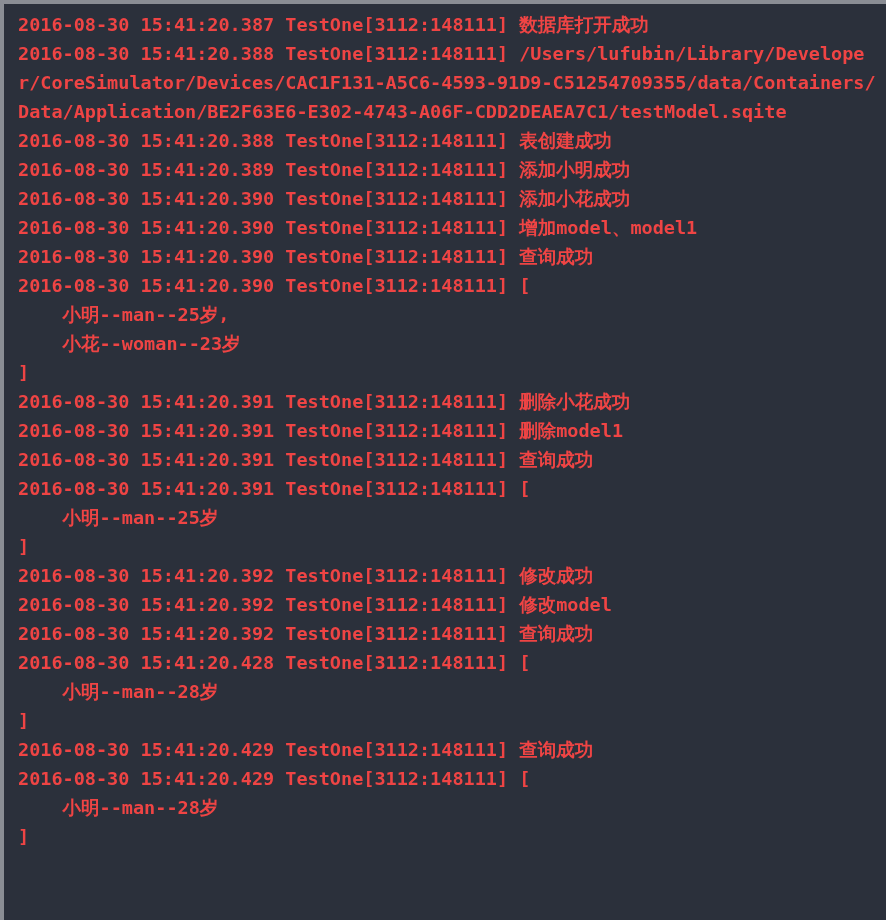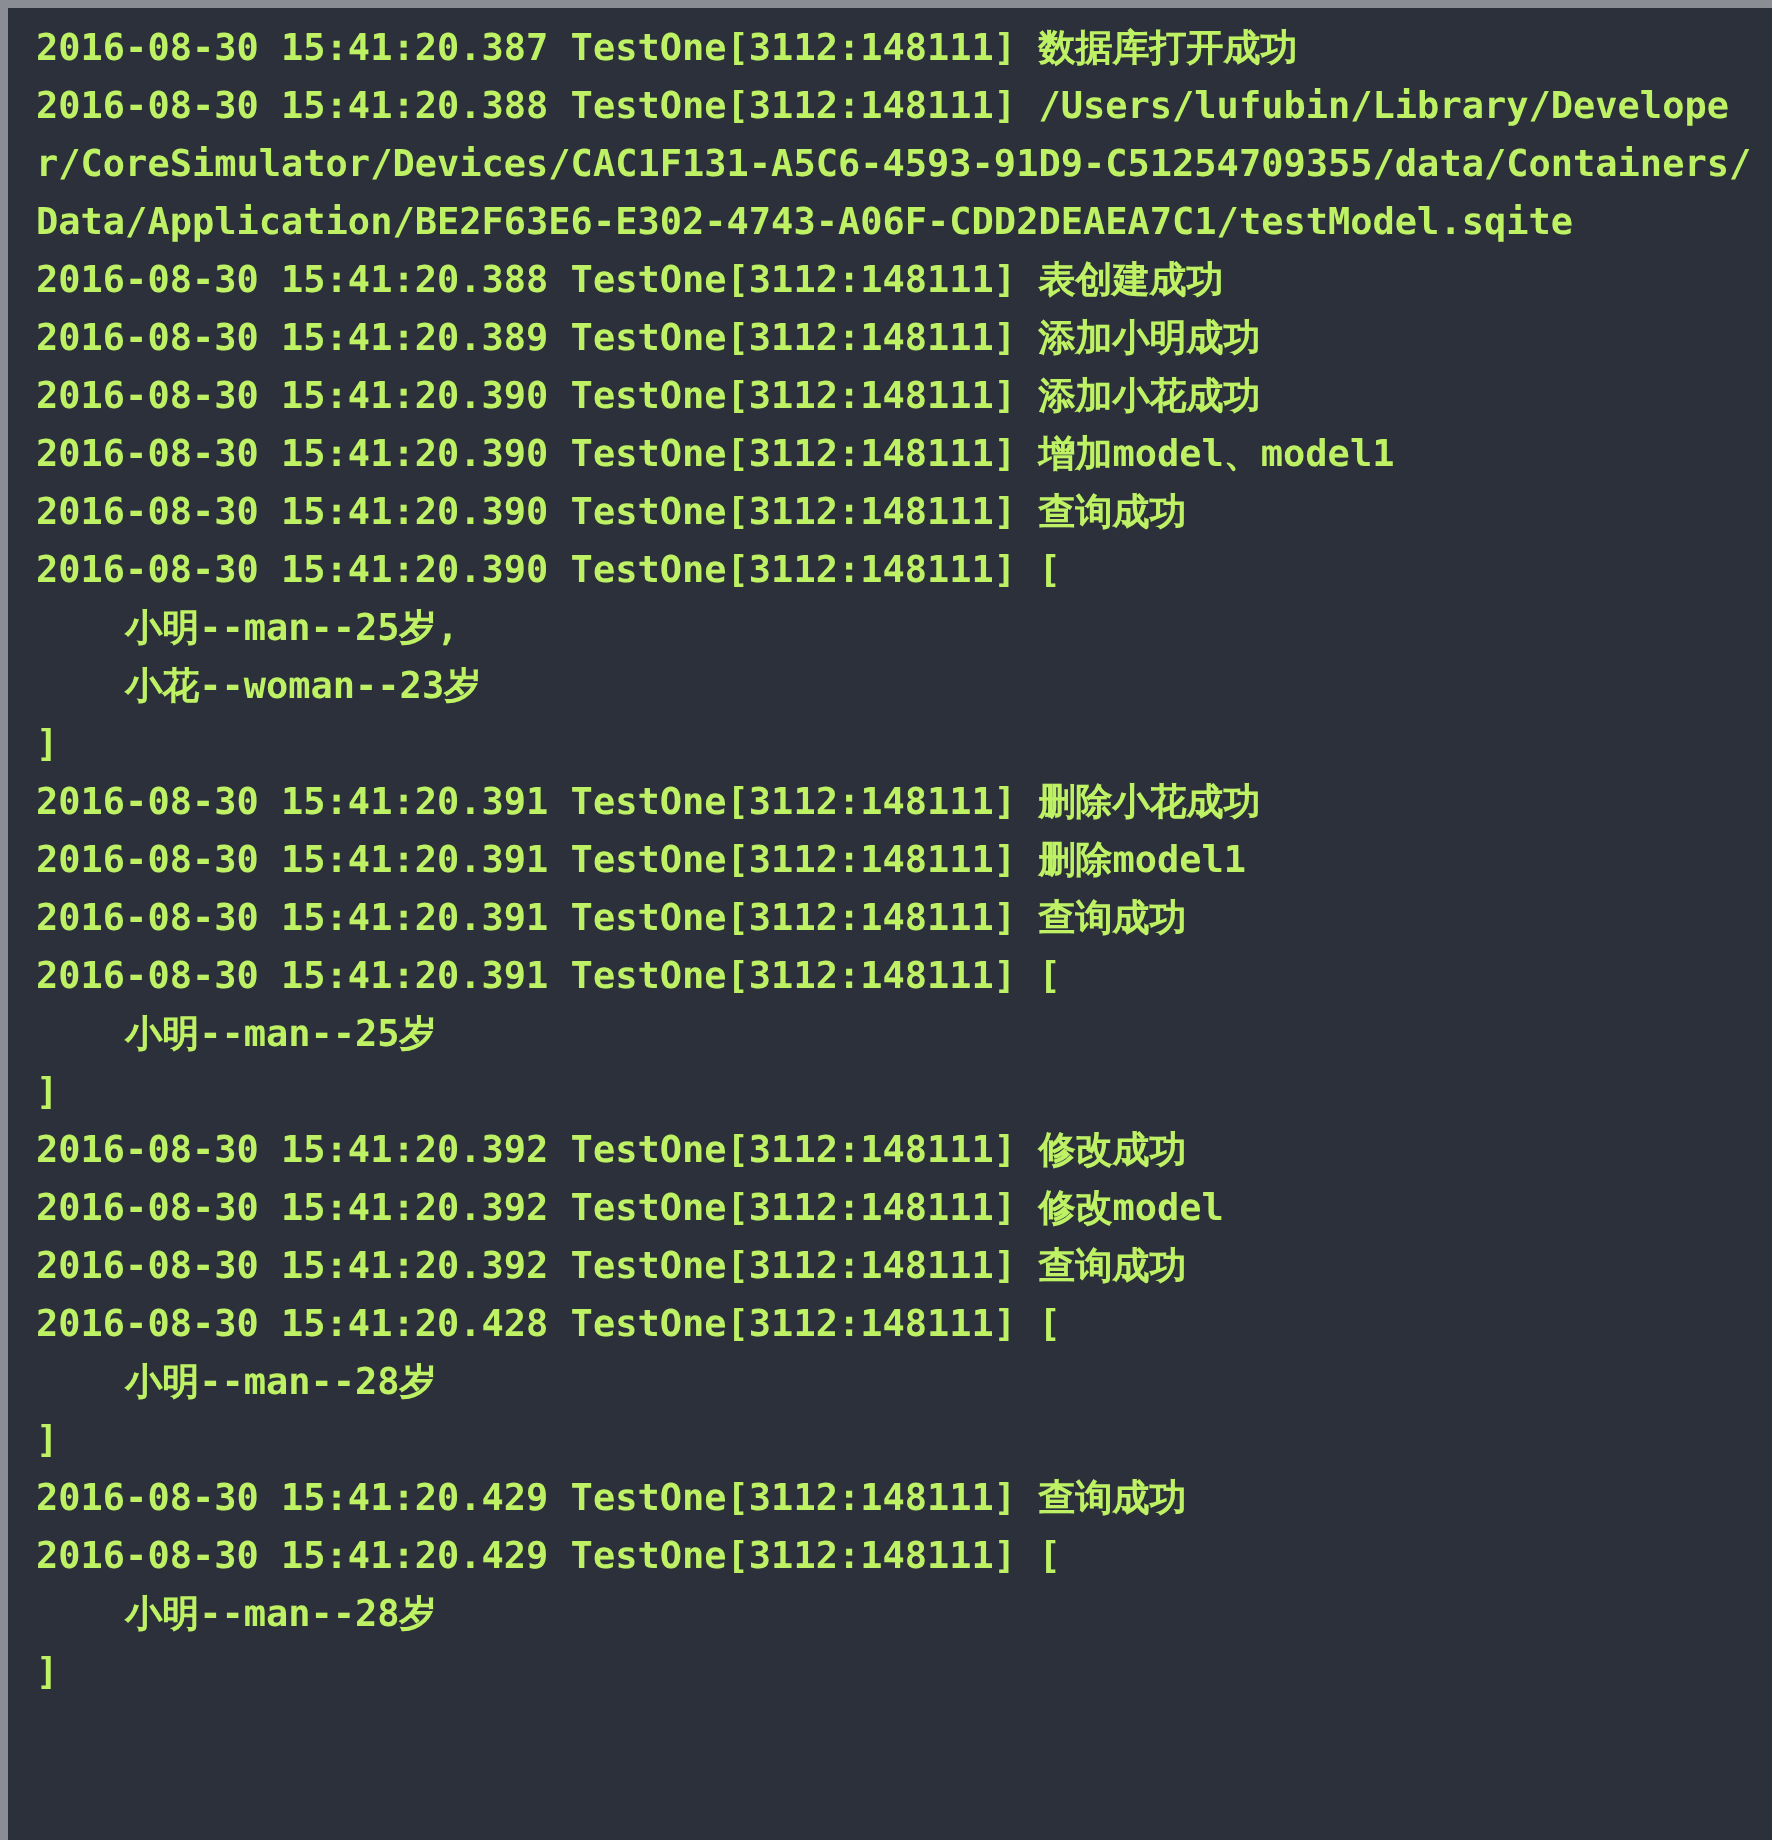--- a/index.html
+++ b/index.html
@@ -10,21 +10,21 @@
     overflow:hidden;
     box-sizing:border-box;
     border-top:4px solid #8a8d94;
     border-left:4px solid #8a8d94;
   }
   .console{
     font-family:"Menlo","Consolas","DejaVu Sans Mono",monospace;
     font-size:18.5px;
     line-height:29px;
     font-weight:700;
-    color:#bef264;
+    color:#ef4444;
     white-space:pre-wrap;
     word-break:break-all;
     padding:6px 8px 0 14px;
   }
   .log-line{display:block;}
 </style>
 </head>
 <body>
 
 <div class="console" id="console"><span class="log-line">2016-08-30 15:41:20.387 TestOne[3112:148111] 数据库打开成功</span><span class="log-line">2016-08-30 15:41:20.388 TestOne[3112:148111] /Users/lufubin/Library/Developer/CoreSimulator/Devices/CAC1F131-A5C6-4593-91D9-C51254709355/data/Containers/Data/Application/BE2F63E6-E302-4743-A06F-CDD2DEAEA7C1/testModel.sqite</span><span class="log-line">2016-08-30 15:41:20.388 TestOne[3112:148111] 表创建成功</span><span class="log-line">2016-08-30 15:41:20.389 TestOne[3112:148111] 添加小明成功</span><span class="log-line">2016-08-30 15:41:20.390 TestOne[3112:148111] 添加小花成功</span><span class="log-line">2016-08-30 15:41:20.390 TestOne[3112:148111] 增加model、model1</span><span class="log-line">2016-08-30 15:41:20.390 TestOne[3112:148111] 查询成功</span><span class="log-line">2016-08-30 15:41:20.390 TestOne[3112:148111] [</span><span class="log-line">    小明--man--25岁,</span><span class="log-line">    小花--woman--23岁</span><span class="log-line">]</span><span class="log-line">2016-08-30 15:41:20.391 TestOne[3112:148111] 删除小花成功</span><span class="log-line">2016-08-30 15:41:20.391 TestOne[3112:148111] 删除model1</span><span class="log-line">2016-08-30 15:41:20.391 TestOne[3112:148111] 查询成功</span><span class="log-line">2016-08-30 15:41:20.391 TestOne[3112:148111] [</span><span class="log-line">    小明--man--25岁</span><span class="log-line">]</span><span class="log-line">2016-08-30 15:41:20.392 TestOne[3112:148111] 修改成功</span><span class="log-line">2016-08-30 15:41:20.392 TestOne[3112:148111] 修改model</span><span class="log-line">2016-08-30 15:41:20.392 TestOne[3112:148111] 查询成功</span><span class="log-line">2016-08-30 15:41:20.428 TestOne[3112:148111] [</span><span class="log-line">    小明--man--28岁</span><span class="log-line">]</span><span class="log-line">2016-08-30 15:41:20.429 TestOne[3112:148111] 查询成功</span><span class="log-line">2016-08-30 15:41:20.429 TestOne[3112:148111] [</span><span class="log-line">    小明--man--28岁</span><span class="log-line">]</span></div>

